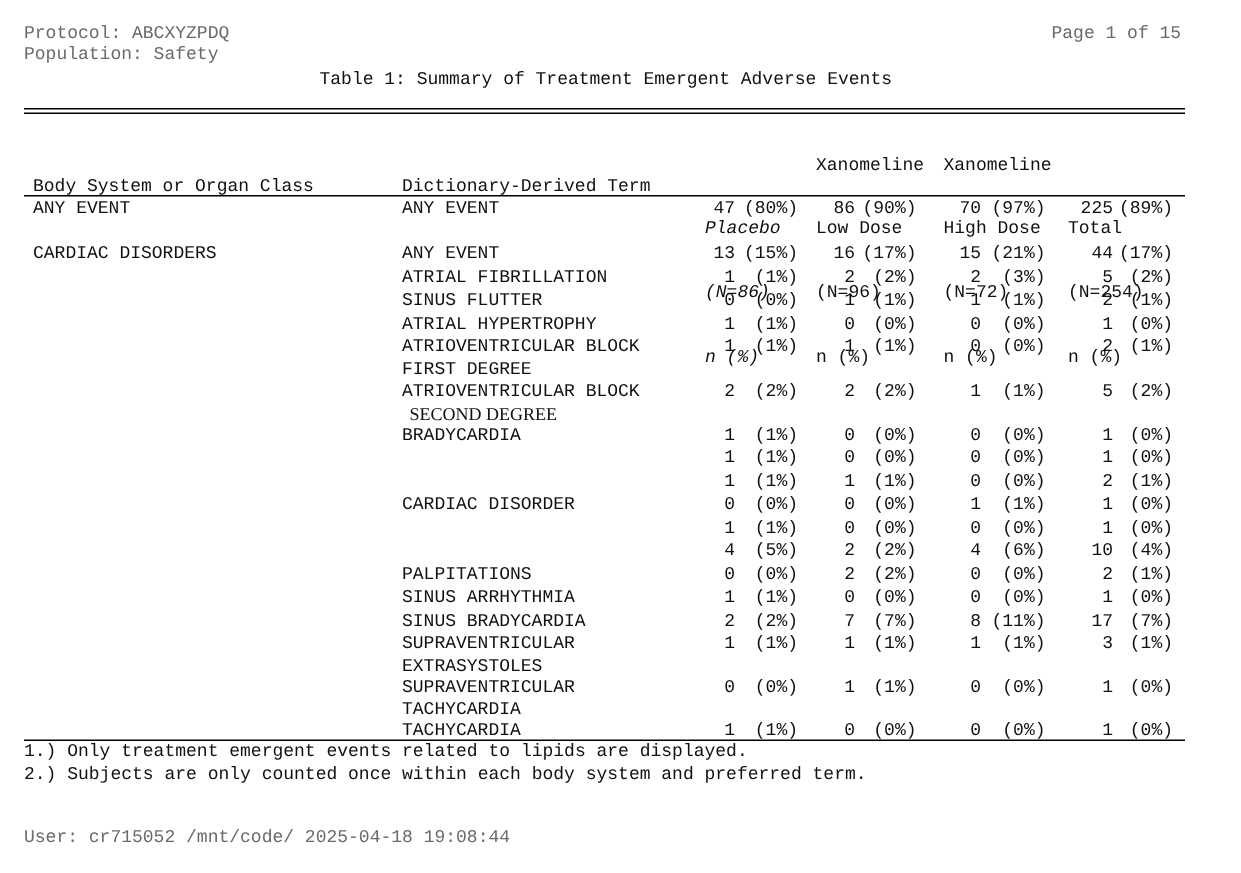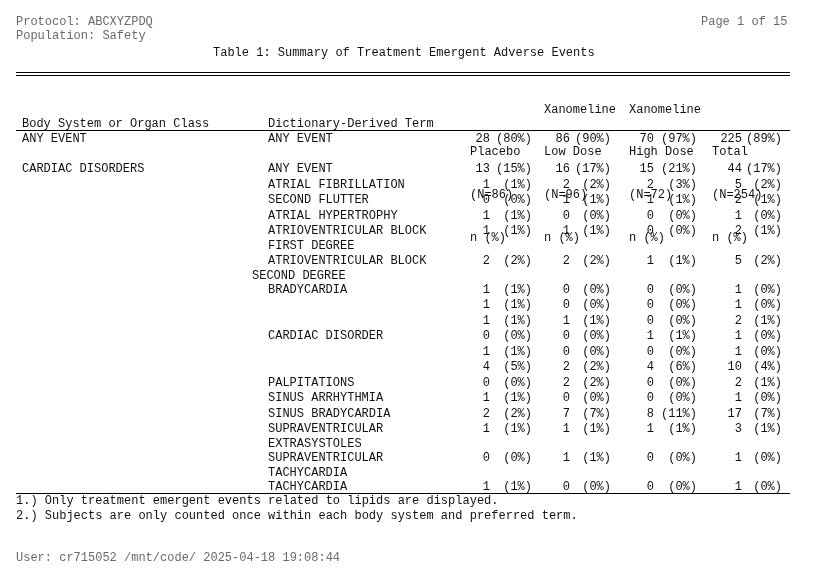--- a/index.html
+++ b/index.html
@@ -21,21 +21,21 @@
 <div class="abs gray" style="left:701px; top:15px;">Page 1 of 15</div>
 <div class="abs" style="left:213px; top:46px;">Table 1: Summary of Treatment Emergent Adverse Events</div>
 
 <div class="rule" style="top:72px;"></div>
 <div class="rule" style="top:75px;"></div>
 
 <div>
   <div class="abs" style="left:22px; top:117px;">Body System or Organ Class</div>
   <div class="abs" style="left:268px; top:117px;">Dictionary-Derived Term</div>
 
-  <div class="col-head" style="left:470px; width:66px; top:74px;">
+  <div class="col-head" style="left:470px; width:66px; top:74px;font-style:italic;">
     <div>&nbsp;</div>
     <div>Placebo</div>
     <div>(N=86)</div>
     <div>n (%)</div>
   </div>
   <div class="col-head" style="left:544px; width:80px; top:74px;">
     <div>Xanomeline</div>
     <div>Low Dose</div>
     <div>(N=96)</div>
     <div>n (%)</div>
@@ -53,21 +53,21 @@
     <div>n (%)</div>
   </div>
 </div>
 
 <div class="rule" style="top:130px;"></div>
 
 <div id="rows">
     <div class="row" style="top: 132px;">
       <div class="cell" style="left: 22px;">ANY EVENT</div>
       <div class="cell" style="left: 268px;">ANY EVENT</div>
-      <div class="cell num" style="left: 470px; width: 20px;">28</div>
+      <div class="cell num" style="left: 470px; width: 20px;">47</div>
       <div class="cell num" style="left: 494px; width: 38px;">(80%)</div>
       <div class="cell num" style="left: 554px; width: 16px;">86</div>
       <div class="cell num" style="left: 573px; width: 38px;">(90%)</div>
       <div class="cell num" style="left: 636px; width: 18px;">70</div>
       <div class="cell num" style="left: 657px; width: 40px;">(97%)</div>
       <div class="cell num" style="left: 718px; width: 24px;">225</div>
       <div class="cell num" style="left: 744px; width: 38px;">(89%)</div>
     </div>
     <div class="row" style="top: 162px;">
       <div class="cell" style="left: 22px;">CARDIAC DISORDERS</div>
@@ -88,21 +88,21 @@
       <div class="cell num" style="left: 494px; width: 38px;">(1%)</div>
       <div class="cell num" style="left: 554px; width: 16px;">2</div>
       <div class="cell num" style="left: 573px; width: 38px;">(2%)</div>
       <div class="cell num" style="left: 636px; width: 18px;">2</div>
       <div class="cell num" style="left: 657px; width: 40px;">(3%)</div>
       <div class="cell num" style="left: 718px; width: 24px;">5</div>
       <div class="cell num" style="left: 744px; width: 38px;">(2%)</div>
     </div>
     <div class="row" style="top: 193px;">
       <div class="cell" style="left: 22px;"></div>
-      <div class="cell" style="left: 268px;">SECOND FLUTTER</div>
+      <div class="cell" style="left: 268px;">SINUS FLUTTER</div>
       <div class="cell num" style="left: 470px; width: 20px;">0</div>
       <div class="cell num" style="left: 494px; width: 38px;">(0%)</div>
       <div class="cell num" style="left: 554px; width: 16px;">1</div>
       <div class="cell num" style="left: 573px; width: 38px;">(1%)</div>
       <div class="cell num" style="left: 636px; width: 18px;">1</div>
       <div class="cell num" style="left: 657px; width: 40px;">(1%)</div>
       <div class="cell num" style="left: 718px; width: 24px;">2</div>
       <div class="cell num" style="left: 744px; width: 38px;">(1%)</div>
     </div>
     <div class="row" style="top: 209px;">
@@ -134,21 +134,21 @@
       <div class="cell" style="left: 22px;"></div>
       <div class="cell" style="left: 268px;">ATRIOVENTRICULAR BLOCK</div>
       <div class="cell num" style="left: 470px; width: 20px;">2</div>
       <div class="cell num" style="left: 494px; width: 38px;">(2%)</div>
       <div class="cell num" style="left: 554px; width: 16px;">2</div>
       <div class="cell num" style="left: 573px; width: 38px;">(2%)</div>
       <div class="cell num" style="left: 636px; width: 18px;">1</div>
       <div class="cell num" style="left: 657px; width: 40px;">(1%)</div>
       <div class="cell num" style="left: 718px; width: 24px;">5</div>
       <div class="cell num" style="left: 744px; width: 38px;">(2%)</div>
-      <div class="cell" style="left: 252px; top: 14.5px;">SECOND DEGREE</div>
+      <div class="cell" style="left: 273px; top: 14.5px; font-family: Liberation Serif, serif;">SECOND DEGREE</div>
     </div>
     <div class="row" style="top: 283px;">
       <div class="cell" style="left: 22px;"></div>
       <div class="cell" style="left: 268px;">BRADYCARDIA</div>
       <div class="cell num" style="left: 470px; width: 20px;">1</div>
       <div class="cell num" style="left: 494px; width: 38px;">(1%)</div>
       <div class="cell num" style="left: 554px; width: 16px;">0</div>
       <div class="cell num" style="left: 573px; width: 38px;">(0%)</div>
       <div class="cell num" style="left: 636px; width: 18px;">0</div>
       <div class="cell num" style="left: 657px; width: 40px;">(0%)</div>

